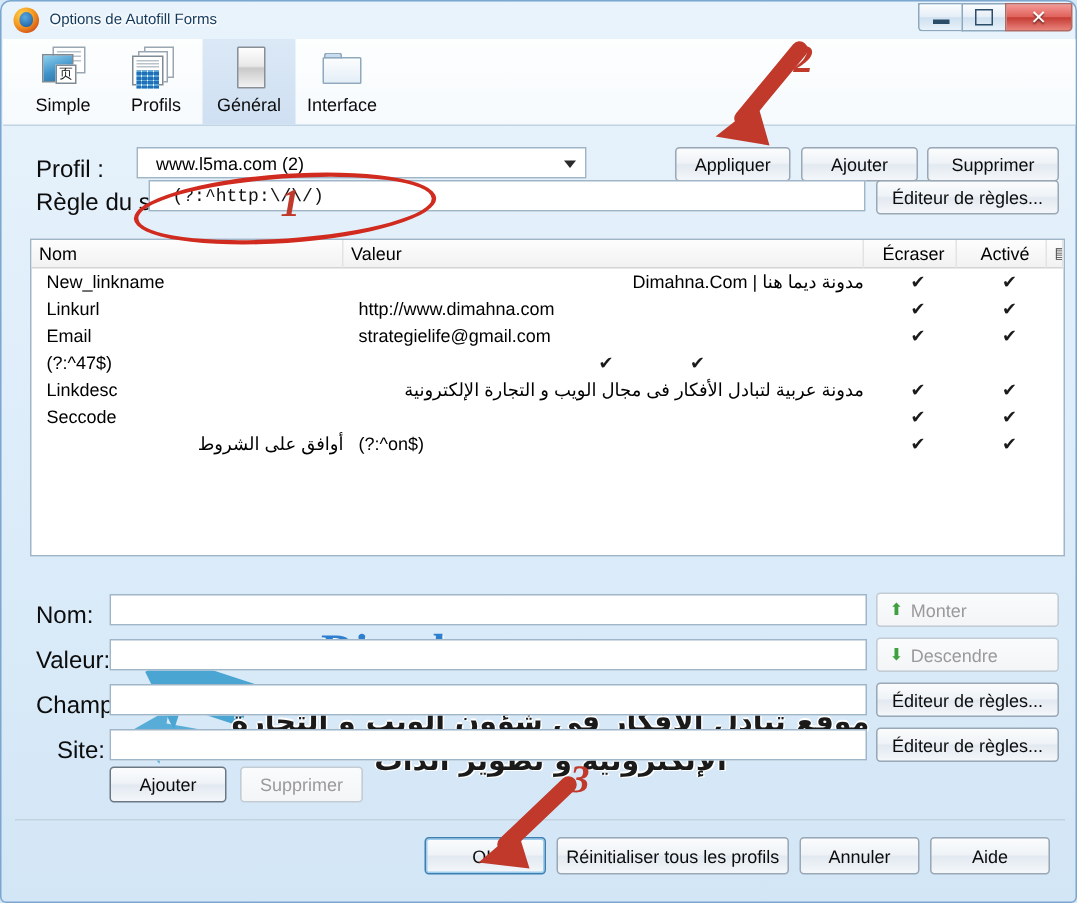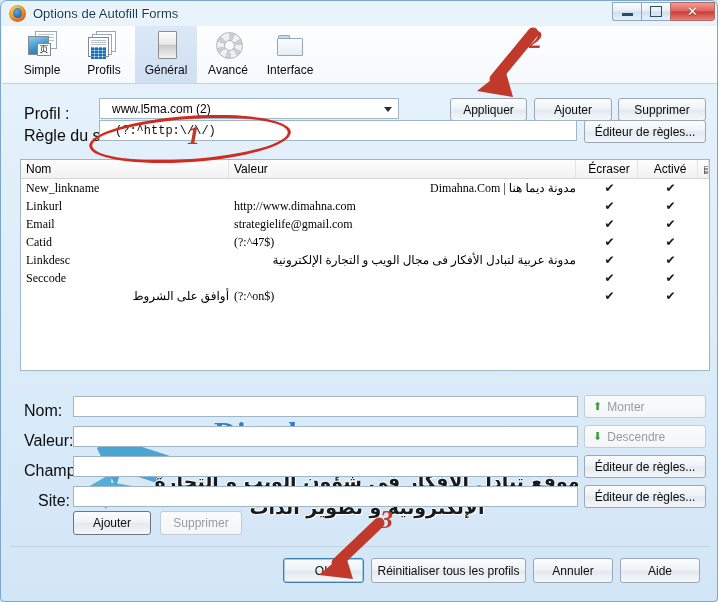--- a/index.html
+++ b/index.html
@@ -25,21 +25,21 @@
   .ffx-icon{margin-left:8px;width:17px;height:17px;position:relative;flex:0 0 auto;}
   .ffx-icon .ring{
     position:absolute;left:0;top:0;width:17px;height:17px;border-radius:50%;
     background:radial-gradient(circle at 35% 30%,#ffd24a 0%,#f59a22 45%,#d85b18 75%,#a33a0d 100%);
   }
   .ffx-icon .ring:after{
     content:"";position:absolute;left:4px;top:3px;width:9px;height:10px;border-radius:50% 50% 45% 45%;
     background:radial-gradient(circle at 40% 35%,#5aa8e0 0%,#2a6fb0 70%,#14497d 100%);
   }
   .title-text{
-    margin-left:7px;font-size:13px;color:#12395c;white-space:nowrap;
+    margin-left:7px;font-size:10px;color:#12395c;white-space:nowrap;
     text-shadow:0 0 3px #ffffff,0 0 3px #ffffff,0 1px 0 #ffffff;
   }
   .wincontrols{position:absolute;right:4px;top:1px;display:flex;gap:0;}
   .wb{
     width:29px;height:19px;box-sizing:border-box;
     border:1px solid #8da8bd;border-right:none;
     background:linear-gradient(180deg,#fbfdfe 0%,#e5eef6 48%,#cfe0ef 52%,#e8f2fa 100%);
     display:flex;align-items:center;justify-content:center;
   }
   .wb:first-child{border-radius:0 0 0 3px;}
@@ -119,21 +119,21 @@
     position:absolute;left:18px;top:75px;width:690px;height:212px;
     border:1px solid #9fb6c9;background:#fff;box-sizing:border-box;overflow:hidden;
   }
   .lhead{
     display:flex;height:19px;align-items:center;box-sizing:border-box;
     background:linear-gradient(180deg,#fdfdfd 0%,#f2f2f2 100%);
     border-bottom:1px solid #d4d4d4;font-size:12px;
   }
   .lhead .hc{padding-left:5px;box-sizing:border-box;border-right:1px solid #e3e3e3;height:19px;line-height:19px;overflow:hidden;}
   .lrow{display:flex;height:18px;align-items:center;font-size:12px;}
-  .lrow .c{box-sizing:border-box;padding-left:5px;overflow:hidden;white-space:nowrap;height:18px;line-height:18px;font-family:Liberation Serif, serif;}
+  .lrow .c{box-sizing:border-box;padding-left:10px;overflow:hidden;white-space:nowrap;height:18px;line-height:18px;}
   .c-name{width:208px;}
   .c-val{width:347px;}
   .c-ecr{width:62px;text-align:center;padding-left:0;}
   .c-act{width:60px;text-align:center;padding-left:0;}
   .c-ico{width:11px;text-align:center;padding-left:0;}
   .ar{direction:rtl;}
   .chk{font-size:12px;color:#1a1a1a;}
   .colpick{font-size:10px;color:#3a3a3a;}
   
   .wm{position:absolute;pointer-events:none;}
@@ -219,41 +219,32 @@
       </div>
       <div class="lbl">Profils</div>
     </div>
     <div class="tbtn sel">
       <div class="ico ic-gen">
           <div class="sheet"></div>
         </div>
       <div class="lbl">Général</div>
     </div>
     <div class="tbtn">
-      <div class="ico">
-          <div class="ic-gear">
-            <div class="g"></div>
-            <div class="h"></div>
-          </div>
-        </div>
-      <div class="lbl">Avancé</div>
-    </div>
-    <div class="tbtn">
       <div class="ico ic-fold">
           <div class="tab"></div>
           <div class="bd"></div>
         </div>
       <div class="lbl">Interface</div>
     </div>
   </div>
 
   <div class="content">
 
     <div class="flabel" style="position:absolute;left:22px;top:21px;">Profil :</div>
-    <div class="combo" style="left:97px;top:14px;width:300px;padding-left:12px;">
+    <div class="combo" style="left:89px;top:14px;width:300px;padding-left:12px;">
       <span>www.l5ma.com (2)</span>
       <span class="arw"></span>
     </div>
     <div class="btn" style="position:absolute;left:448px;top:14px;width:77px;">Appliquer</div>
     <div class="btn" style="position:absolute;left:532px;top:14px;width:78px;">Ajouter</div>
     <div class="btn" style="position:absolute;left:616px;top:14px;width:88px;">Supprimer</div>
 
     <div class="flabel" style="position:absolute;left:22px;top:43px;">Règle du site :</div>
     <input class="tinput" style="position: absolute; left: 97px; top: 36px; width: 478px;" value="(?:^http:\/\/)">
     <div class="btn" style="position:absolute;left:582px;top:36px;width:122px;">Éditeur de règles...</div>
@@ -279,21 +270,20 @@
             <div class="c c-ecr chk">✔</div>
             <div class="c c-act chk">✔</div>
           </div>
           <div class="lrow">
             <div class="c c-name">Email</div>
             <div class="c c-val">strategielife@gmail.com</div>
             <div class="c c-ecr chk">✔</div>
             <div class="c c-act chk">✔</div>
           </div>
           <div class="lrow">
-            <div class="c c-name">Catid</div>
             <div class="c c-val">(?:^47$)</div>
             <div class="c c-ecr chk">✔</div>
             <div class="c c-act chk">✔</div>
           </div>
           <div class="lrow">
             <div class="c c-name">Linkdesc</div>
             <div class="c c-val ar">مدونة عربية لتبادل الأفكار فى مجال الويب و التجارة الإلكترونية</div>
             <div class="c c-ecr chk">✔</div>
             <div class="c c-act chk">✔</div>
           </div>

